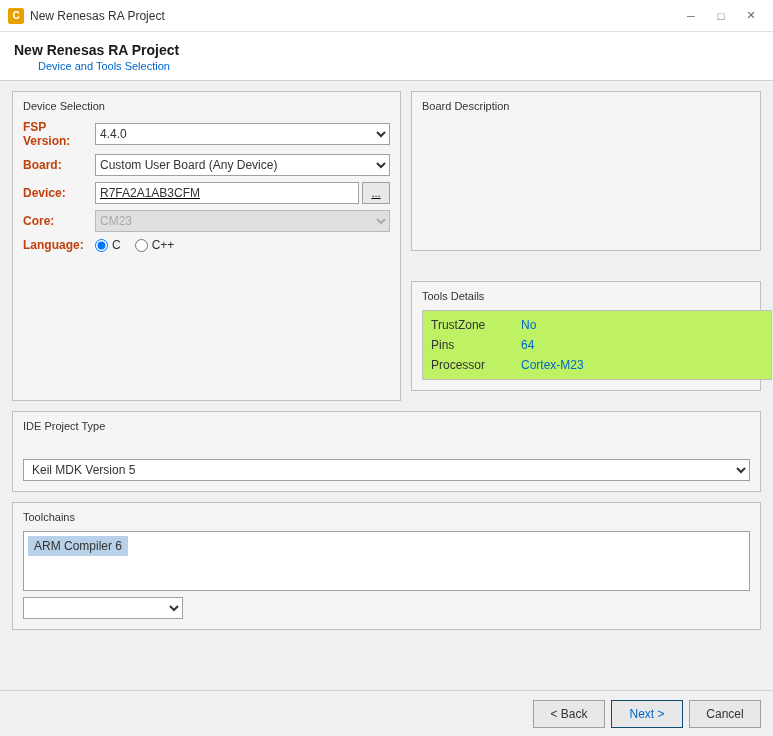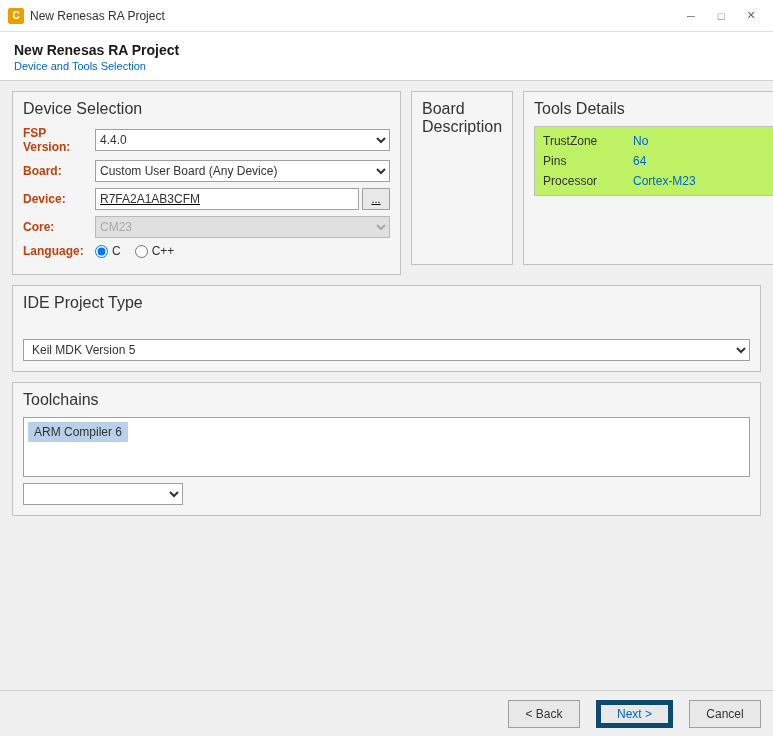--- a/index.html
+++ b/index.html
@@ -72,39 +72,40 @@
     }
     .page-title {
       font-size: 14px;
       font-weight: bold;
       color: #1a1a1a;
       margin-bottom: 2px;
     }
     .page-subtitle {
       font-size: 11px;
       color: #0066cc;
+      margin-left: 24px;
     }
 
     
     .main-content {
       flex: 1;
       padding: 10px 12px;
       overflow: auto;
       background: #f0f0f0;
     }
 
     
     .section-box {
       border: 1px solid #c0c0c0;
       background: #f5f5f5;
       margin-bottom: 10px;
       padding: 8px 10px 10px 10px;
     }
     .section-title {
-      font-size: 16px;
+      font-size: 11px;
       color: #333;
       margin-bottom: 8px;
       font-weight: normal;
     }
     .device-selection-box {
       flex: 1;
       border: 1px solid #c0c0c0;
       background: #f5f5f5;
       padding: 8px 10px 10px 10px;
     }
@@ -235,51 +236,51 @@
     }
 
     
     .footer {
       background: #f0f0f0;
       border-top: 1px solid #d0d0d0;
       padding: 8px 12px;
       display: flex;
       align-items: center;
       justify-content: flex-end;
-      gap: 16px;
+      gap: 6px;
       flex-shrink: 0;
       height: 46px;
     }
     .footer-btn {
       height: 28px;
       min-width: 72px;
       padding: 0 16px;
       font-size: 12px;
       border: 1px solid #a0a0a0;
       cursor: pointer;
       background: #e8e8e8;
       color: #333;
     }
     .footer-btn.primary {
       background: #e8e8e8;
-      border: 5px solid #0c4a6e;
+      border: 1px solid #0c4a6e;
       color: #0066cc;
     }
 
     
     .combined-top {
       display: flex;
       gap: 10px;
       margin-bottom: 10px;
     }
     .right-col {
       width: 350px;
       display: flex;
-      flex-direction: row;
-      gap: 10px;
+      flex-direction: column;
+      gap: 20px;
     }
   </style>
 </head>
 <body>
 
 <div class="title-bar">
   <div class="title-bar-left">
     <div class="title-bar-icon">
       <span>C</span>
     </div>

